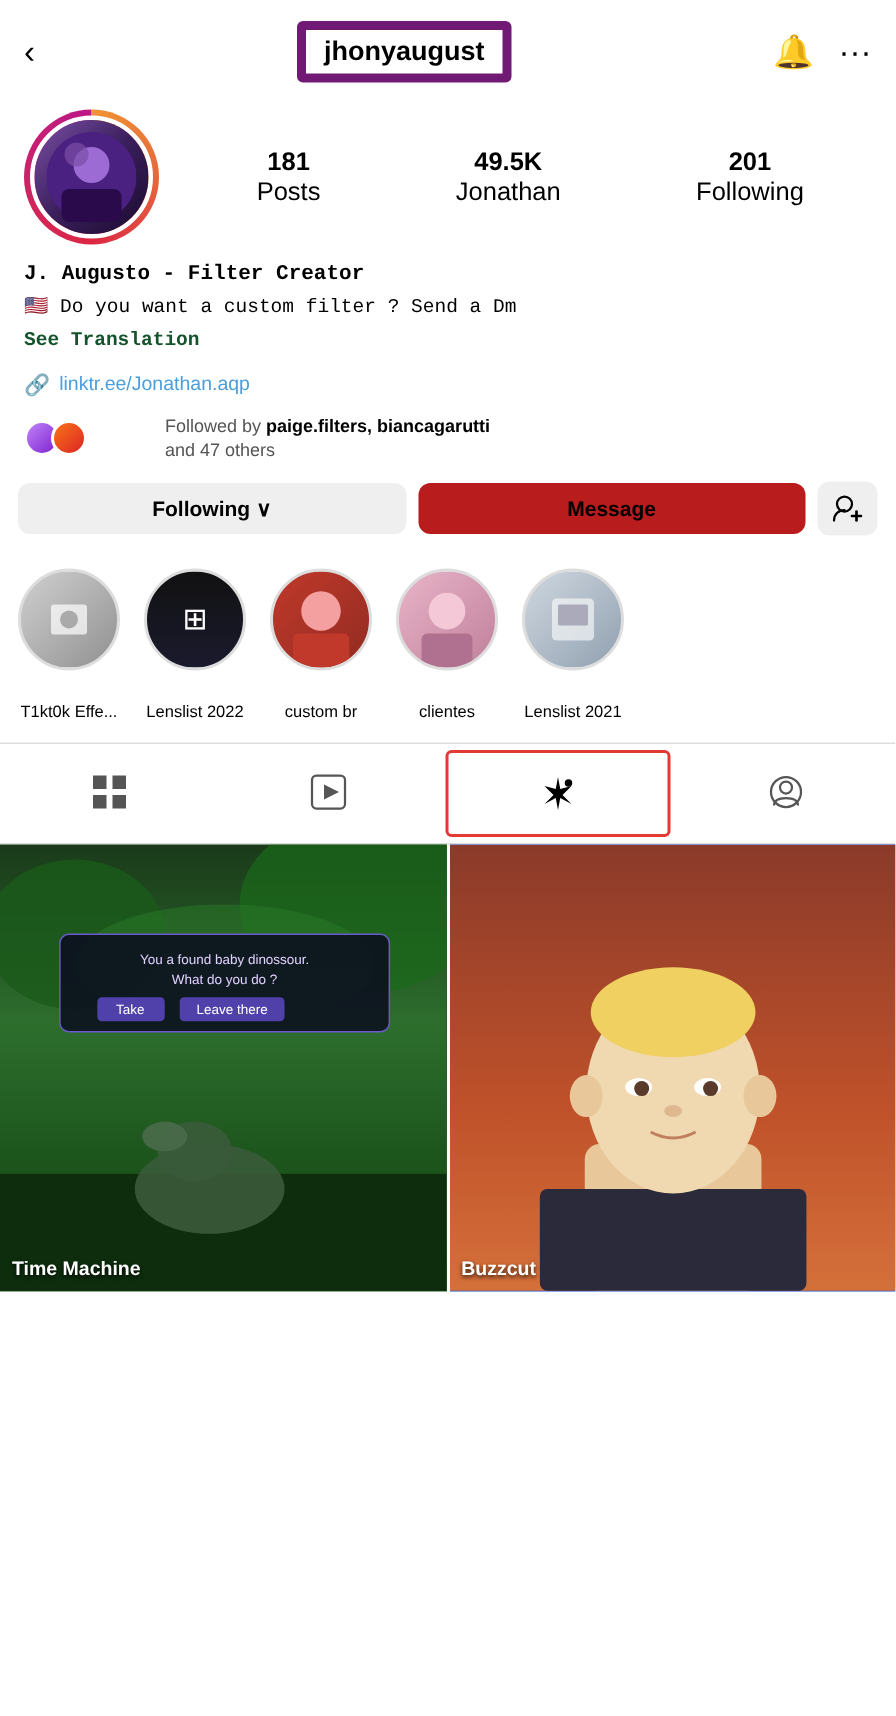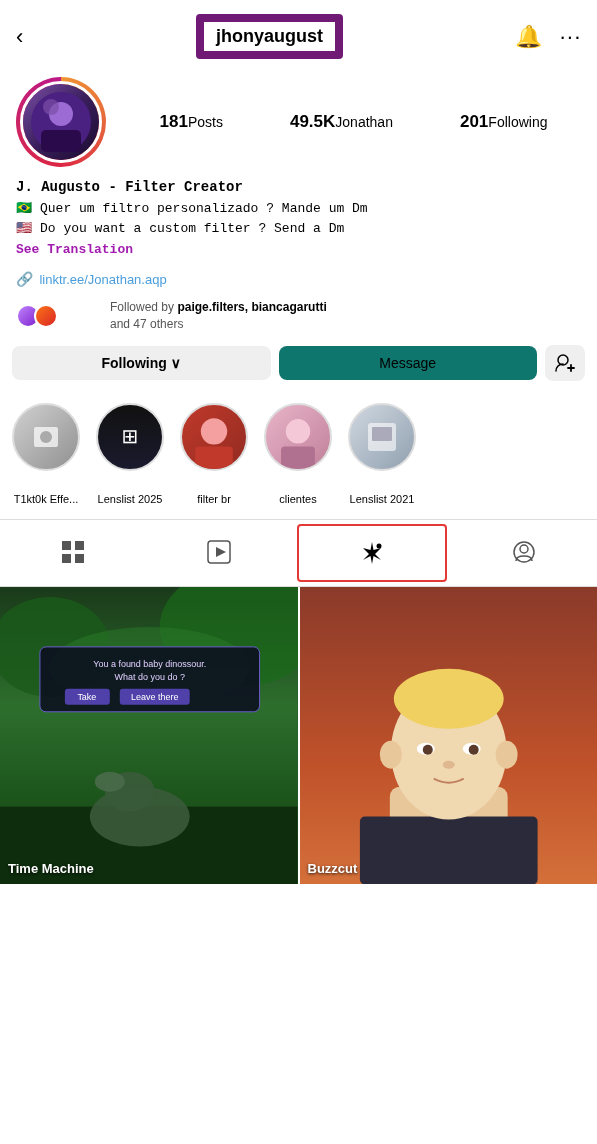--- a/index.html
+++ b/index.html
@@ -14,21 +14,21 @@
     
     .top-nav {
       display: flex;
       align-items: center;
       justify-content: space-between;
       padding: 14px 16px 10px;
       background: #fff;
     }
     .back-icon { font-size: 22px; color: #000; cursor: pointer; }
     .username-box {
-      border: 8px solid #701a75;
+      border: 6px solid #701a75;
       border-radius: 4px;
       padding: 4px 12px;
       font-size: 18px;
       font-weight: 700;
       color: #000;
     }
     .nav-icons { display: flex; gap: 16px; align-items: center; }
     .nav-icon { font-size: 22px; color: #000; cursor: pointer; }
 
     
@@ -75,29 +75,29 @@
       color: #c89dff;
       font-size: 28px;
     }
 
     .stats-row {
       display: flex;
       flex: 1;
       justify-content: space-around;
       text-align: center;
     }
-    .stat-item { display: flex; flex-direction: row; align-items: center; }
+    .stat-item { display: flex; flex-direction: column; align-items: center; }
     .stat-num { font-size: 17px; font-weight: 700; color: #000; }
-    .stat-label { font-size: 14px; color: #000; }
+    .stat-label { font-size: 17px; color: #000; }
 
     
     .bio-section { padding: 0 16px 10px; font-family: Liberation Mono, monospace; }
     .bio-name { font-size: 14px; font-weight: 700; color: #000; margin-bottom: 4px; }
     .bio-line { font-size: 13px; color: #000; line-height: 1.5; }
-    .see-translation { font-size: 13px; font-weight: 700; color: #a21caf; margin-top: 4px; cursor: pointer; }
+    .see-translation { font-size: 13px; font-weight: 700; color: #14532d; margin-top: 4px; cursor: pointer; }
 
     
     .profile-link {
       padding: 4px 16px 8px;
       display: flex;
       align-items: center;
       gap: 6px;
     }
     .link-icon { font-size: 14px; color: #4a9edd; }
     .link-text { font-size: 13px; color: #4a9edd; font-weight: 500; cursor: pointer; }
@@ -140,26 +140,26 @@
       font-weight: 600;
       color: #000;
       cursor: pointer;
       display: flex;
       align-items: center;
       justify-content: center;
       gap: 4px;
     }
     .btn-message {
       flex: 1;
-      background: #0f766e;
+      background: #b91c1c;
       border: none;
       border-radius: 8px;
       padding: 9px 0;
       font-size: 14px;
-      font-weight: 400;
+      font-weight: 700;
       color: #000;
       cursor: pointer;
     }
     .btn-add-person {
       background: #efefef;
       border: none;
       border-radius: 8px;
       padding: 9px 10px;
       font-size: 18px;
       color: #000;
@@ -274,21 +274,20 @@
     </div>
     <div class="stat-item">
       <span class="stat-num">201</span>
       <span class="stat-label">Following</span>
     </div>
   </div>
 </div>
 
 <div class="bio-section">
   <div class="bio-name">J. Augusto - Filter Creator</div>
-  <div class="bio-line">🇧🇷 Quer um filtro personalizado ? Mande um Dm</div>
   <div class="bio-line">🇺🇸 Do you want a custom filter ? Send a Dm</div>
   <div class="see-translation">See Translation</div>
 </div>
 
 <div class="profile-link">
   <span class="link-icon">🔗</span>
   <span class="link-text">linktr.ee/Jonathan.aqp</span>
 </div>
 
 <div class="followed-by">
@@ -326,30 +325,30 @@
         </svg>
     </div>
     <span class="highlight-label">T1kt0k Effe...</span>
   </div>
   <div class="highlight-item">
     <div class="highlight-circle h2" style="background: linear-gradient(180deg, #111 0%, #1a1a2e 100%); display:flex; align-items:center; justify-content:center;">
       <svg width="44" height="44" viewBox="0 0 44 44">
           <text x="22" y="28" text-anchor="middle" font-size="20" fill="#fff">⊞</text>
         </svg>
     </div>
-    <span class="highlight-label">Lenslist 2025</span>
+    <span class="highlight-label">Lenslist 2022</span>
   </div>
   <div class="highlight-item">
     <div class="highlight-circle h3" style="background: linear-gradient(135deg, #c0392b, #922b21); display:flex; align-items:center; justify-content:center; overflow:hidden;">
       <svg width="68" height="68" viewBox="0 0 68 68">
           <circle cx="34" cy="28" r="14" fill="#f5a0a0"></circle>
           <rect x="14" y="44" width="40" height="24" rx="4" fill="#c0392b"></rect>
         </svg>
     </div>
-    <span class="highlight-label">filter br</span>
+    <span class="highlight-label">custom br</span>
   </div>
   <div class="highlight-item">
     <div class="highlight-circle h4" style="background: linear-gradient(135deg, #e8b4c8, #c0809a); display:flex; align-items:center; justify-content:center; overflow:hidden;">
       <svg width="68" height="68" viewBox="0 0 68 68">
           <circle cx="34" cy="28" r="13" fill="#f5c8d8"></circle>
           <rect x="16" y="44" width="36" height="24" rx="4" fill="#b07090"></rect>
         </svg>
     </div>
     <span class="highlight-label">clientes</span>
   </div>

